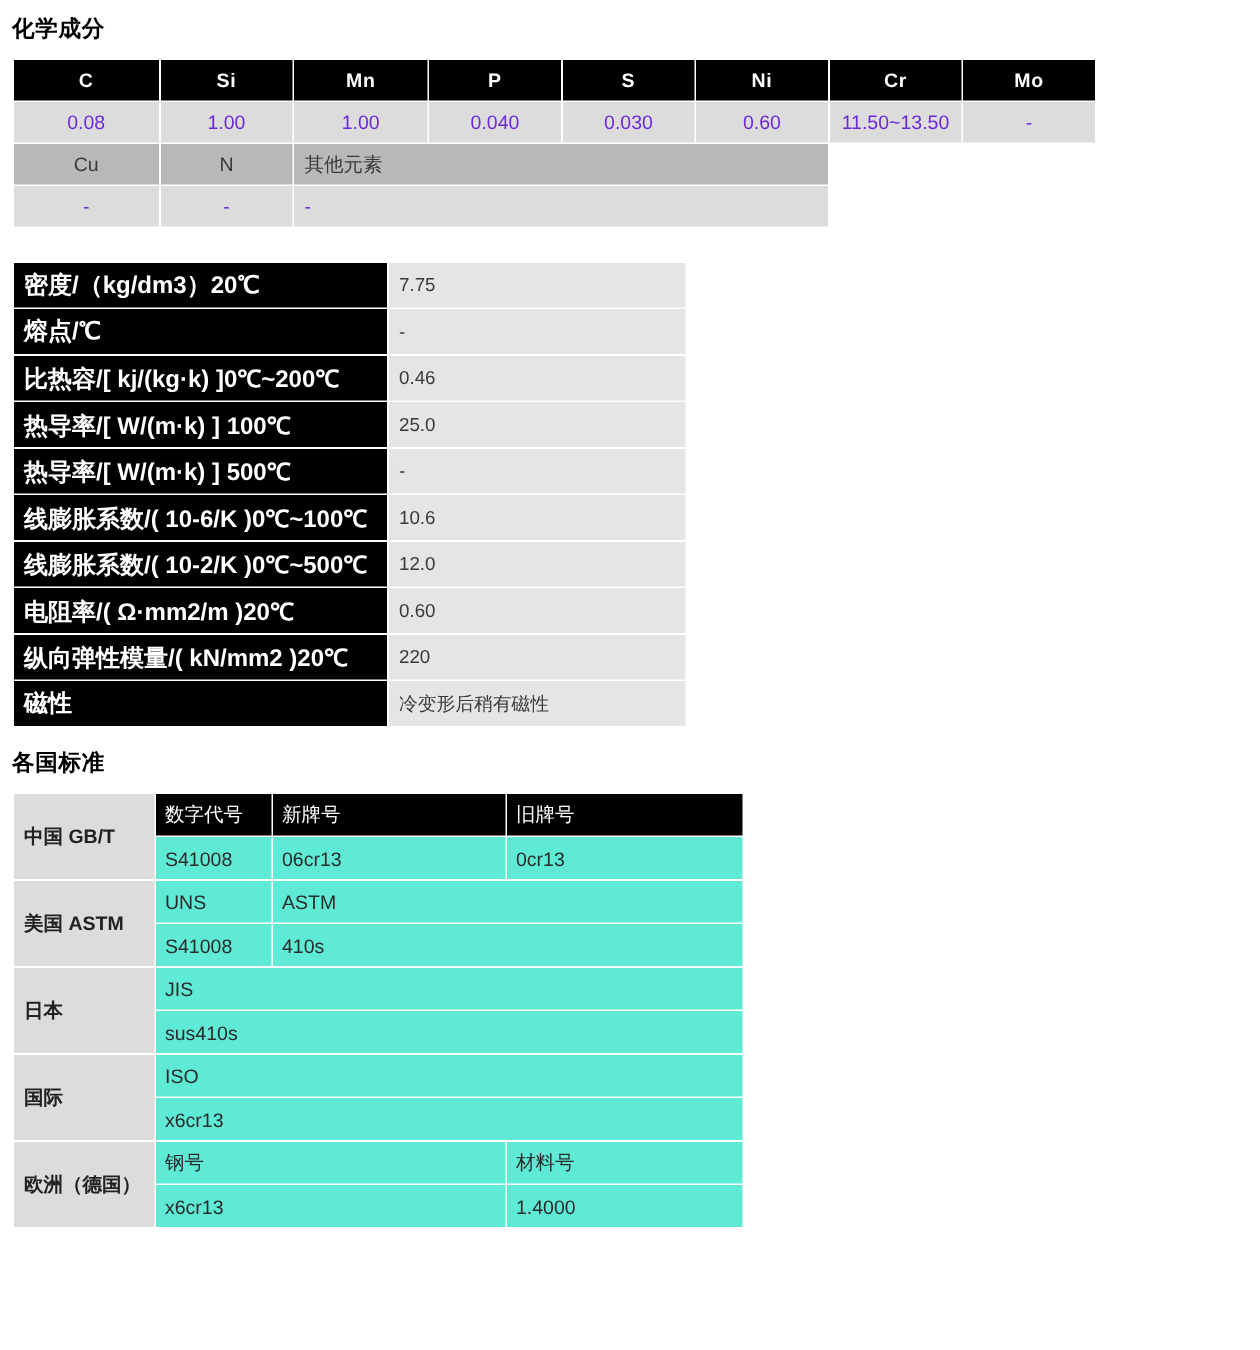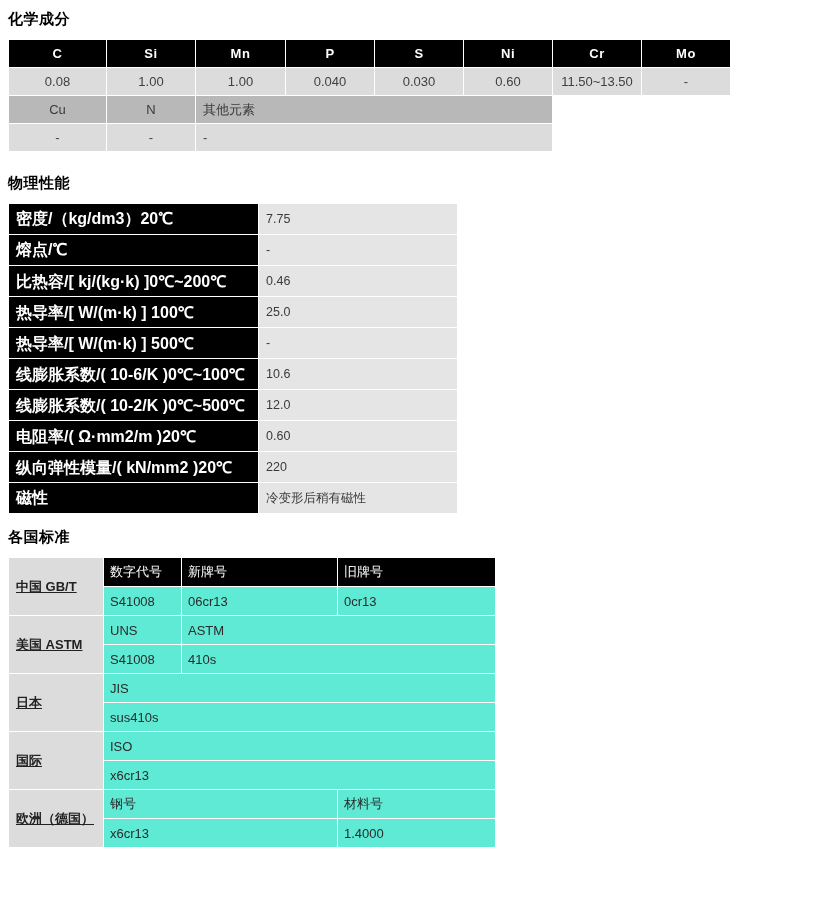--- a/index.html
+++ b/index.html
@@ -51,21 +51,21 @@
     white-space: nowrap;
   }
   .chem th {
     background: #000000;
     color: #ffffff;
     font-weight: bold;
     letter-spacing: 0.5px;
   }
   .chem td.val {
     background: #dcdcdc;
-    color: #404040;
+    color: #6d28d9;
   }
   .chem td.hdr2 {
     background: #b8b8b8;
     color: #3a3a3a;
   }
   .chem td.left {
     text-align: left;
     padding-left: 7px;
     margin-left: 32px;
   }
@@ -113,21 +113,20 @@
     overflow: hidden;
     white-space: nowrap;
   }
   .std td.country {
     background: #dcdcdc;
     color: #222222;
     font-weight: bold;
     width: 93px;
     text-align: left;
     padding-left: 7px;
-    text-decoration: underline;
   }
   .std td.hdr {
     background: #000000;
     color: #ffffff;
     font-weight: normal;
   }
   .std td.val {
     background: #5eead4;
     color: #2b2b2b;
   }
@@ -181,21 +180,20 @@
         <td class="val">-</td>
         <td class="val">-</td>
         <td class="val left" colspan="4">-</td>
         <td class="blank-out" colspan="2"></td>
       </tr>
     </tbody>
   </table>
 
   <div class="spacer-lg"></div>
 
-  <h2 class="section-title">物理性能</h2>
 
   <table class="phys">
     <colgroup>
       <col style="width:250px">
       <col style="width:199px">
     </colgroup>
     <tbody>
       <tr>
         <td class="key">密度/（kg/dm3）20℃</td>
         <td class="val">7.75</td>

